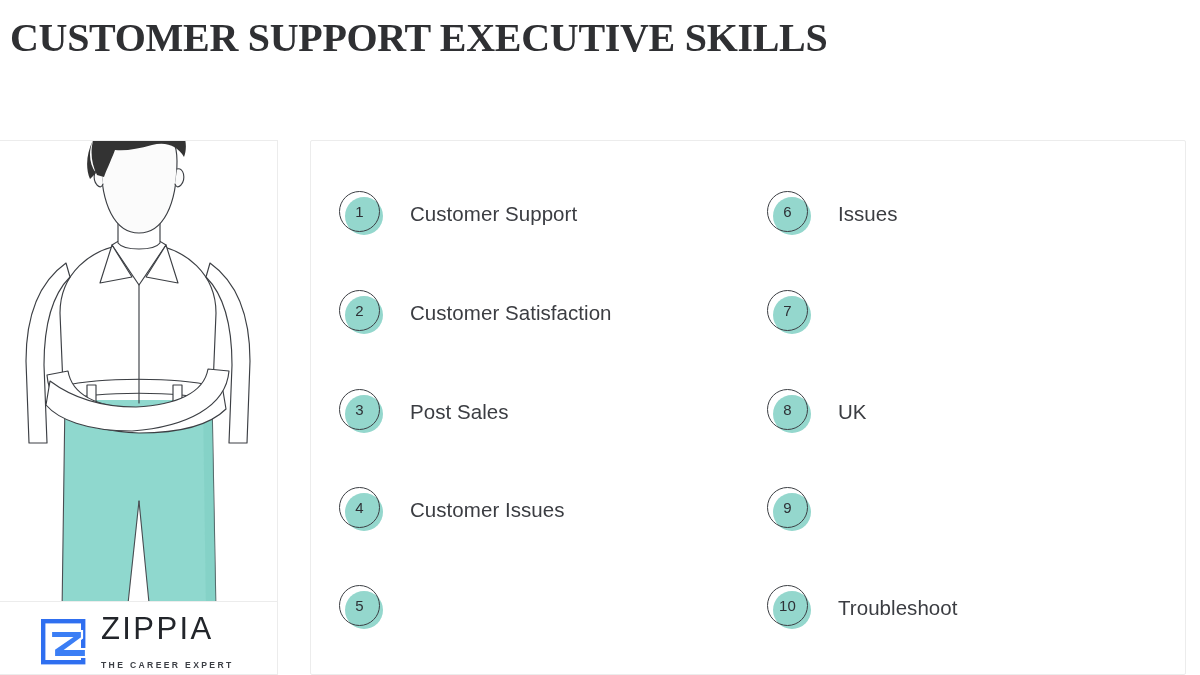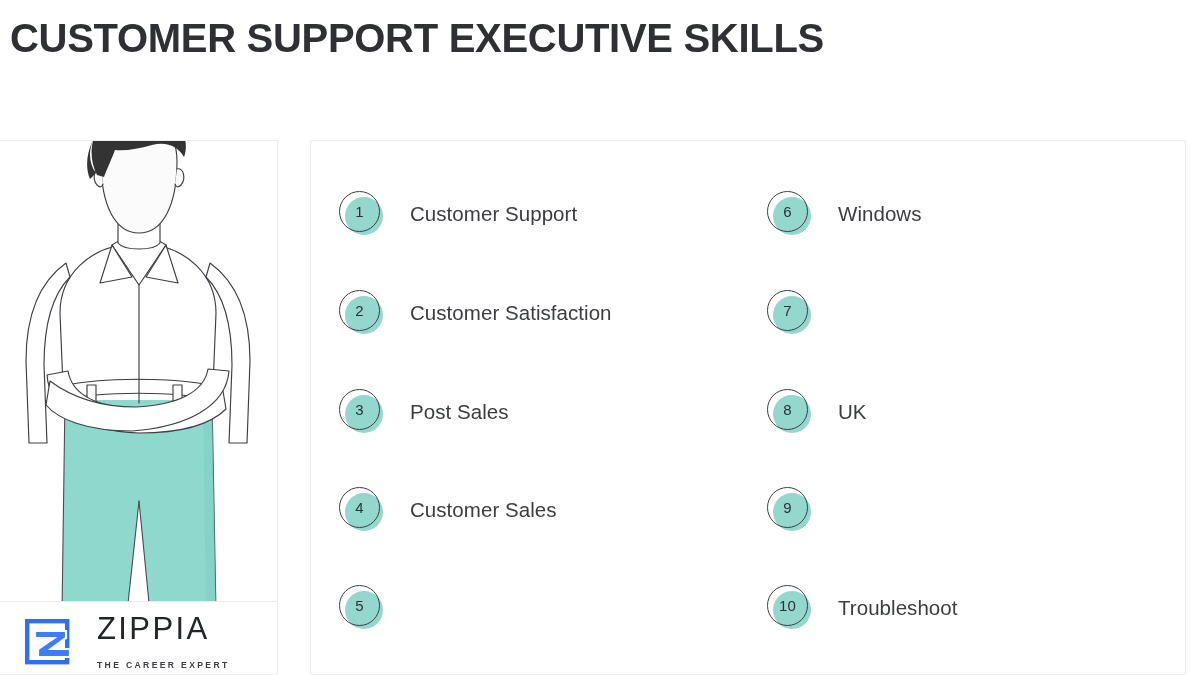--- a/index.html
+++ b/index.html
@@ -18,21 +18,21 @@
     width: 1200px;
     height: 675px;
     background: #ffffff;
   }
 
   
   .page-title {
     position: absolute;
     left: 10px;
     top: 14px;
-    font-family: Liberation Sans, sans-serif;
+    font-family: Liberation Serif, serif;
     font-size: 40px;
     font-weight: bold;
     letter-spacing: -0.3px;
     color: #2f3033;
     white-space: nowrap;
     line-height: 48px;
   }
 
   
   .illus-card {
@@ -62,25 +62,25 @@
     left: 0;
     top: 460px;
     width: 278px;
     height: 1px;
     background: #ececec;
   }
 
   
   .logo-row {
     position: absolute;
-    left: 24px;
+    left: 40px;
     top: 613px;
     display: flex;
     align-items: center;
-    gap: 23px;
+    gap: 11px;
   }
   .logo-mark { width: 50px; height: 48px; display: block; }
   .logo-text-wrap { display: flex; flex-direction: column; }
   .logo-word {
     font-family: "Liberation Sans", sans-serif;
     font-size: 31px;
     font-weight: normal;
     letter-spacing: 2.4px;
     color: #22252a;
     line-height: 32px;
@@ -287,38 +287,38 @@
         </div>
         <div class="skill-label">Post Sales</div>
       </div>
 
       <div class="skill-item col-a r4">
         <div class="badge">
           <div class="disc"></div>
           <div class="ring"></div>
           <div class="num">4</div>
         </div>
-        <div class="skill-label">Customer Sales</div>
+        <div class="skill-label">Customer Issues</div>
       </div>
 
       <div class="skill-item col-a r5">
         <div class="badge">
           <div class="disc"></div>
           <div class="ring"></div>
           <div class="num">5</div>
         </div>
       </div>
 
       <div class="skill-item col-b r1">
         <div class="badge">
           <div class="disc"></div>
           <div class="ring"></div>
           <div class="num">6</div>
         </div>
-        <div class="skill-label">Windows</div>
+        <div class="skill-label">Issues</div>
       </div>
 
       <div class="skill-item col-b r2">
         <div class="badge">
           <div class="disc"></div>
           <div class="ring"></div>
           <div class="num">7</div>
         </div>
       </div>
 

